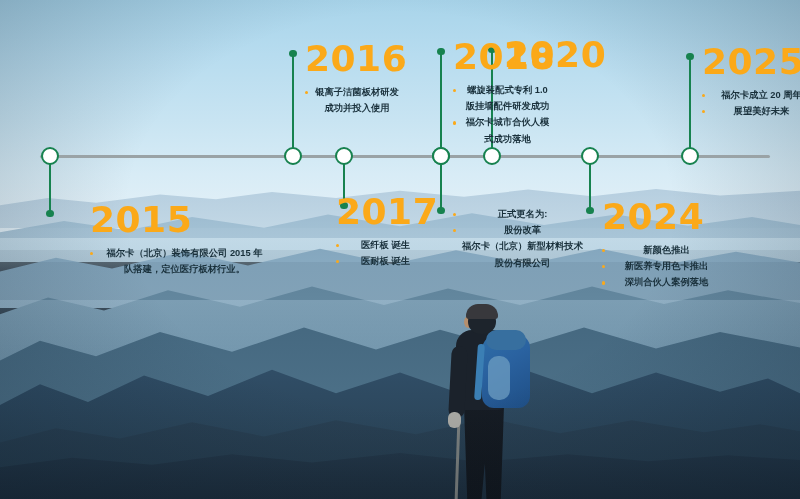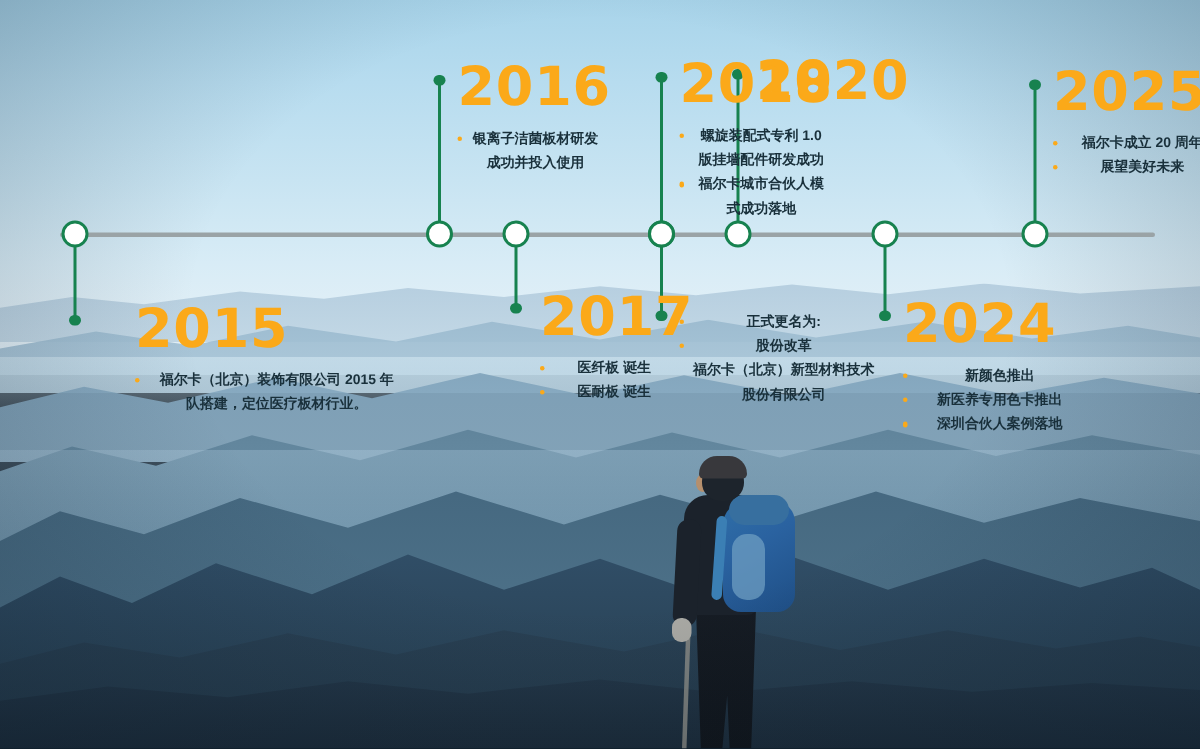--- a/index.html
+++ b/index.html
@@ -185,21 +185,21 @@
           <div class="item plain"><span>队搭建，定位医疗板材行业。</span></div>
         </div>
       </div>
       <div class="block" style="width: 95px; left: 305px; top: 41px;">
         <div class="year">2016</div>
         <div class="items">
           <div class="item"><span class="dot"></span><span>银离子洁菌板材研发</span></div>
           <div class="item plain"><span>成功并投入使用</span></div>
         </div>
       </div>
-      <div class="block" style="width: 90px; left: 360px; top: 194px;">
+      <div class="block" style="width: 90px; left: 336px; top: 194px;">
         <div class="year">2017</div>
         <div class="items">
           <div class="item"><span class="dot"></span><span>医纤板 诞生</span></div>
           <div class="item"><span class="dot"></span><span>医耐板 诞生</span></div>
         </div>
       </div>
       <div class="block" style="width: 100px; left: 453px; top: 39px;">
         <div class="year">2018</div>
         <div class="items">
           <div class="item"><span class="dot"></span><span>螺旋装配式专利 1.0</span></div>

